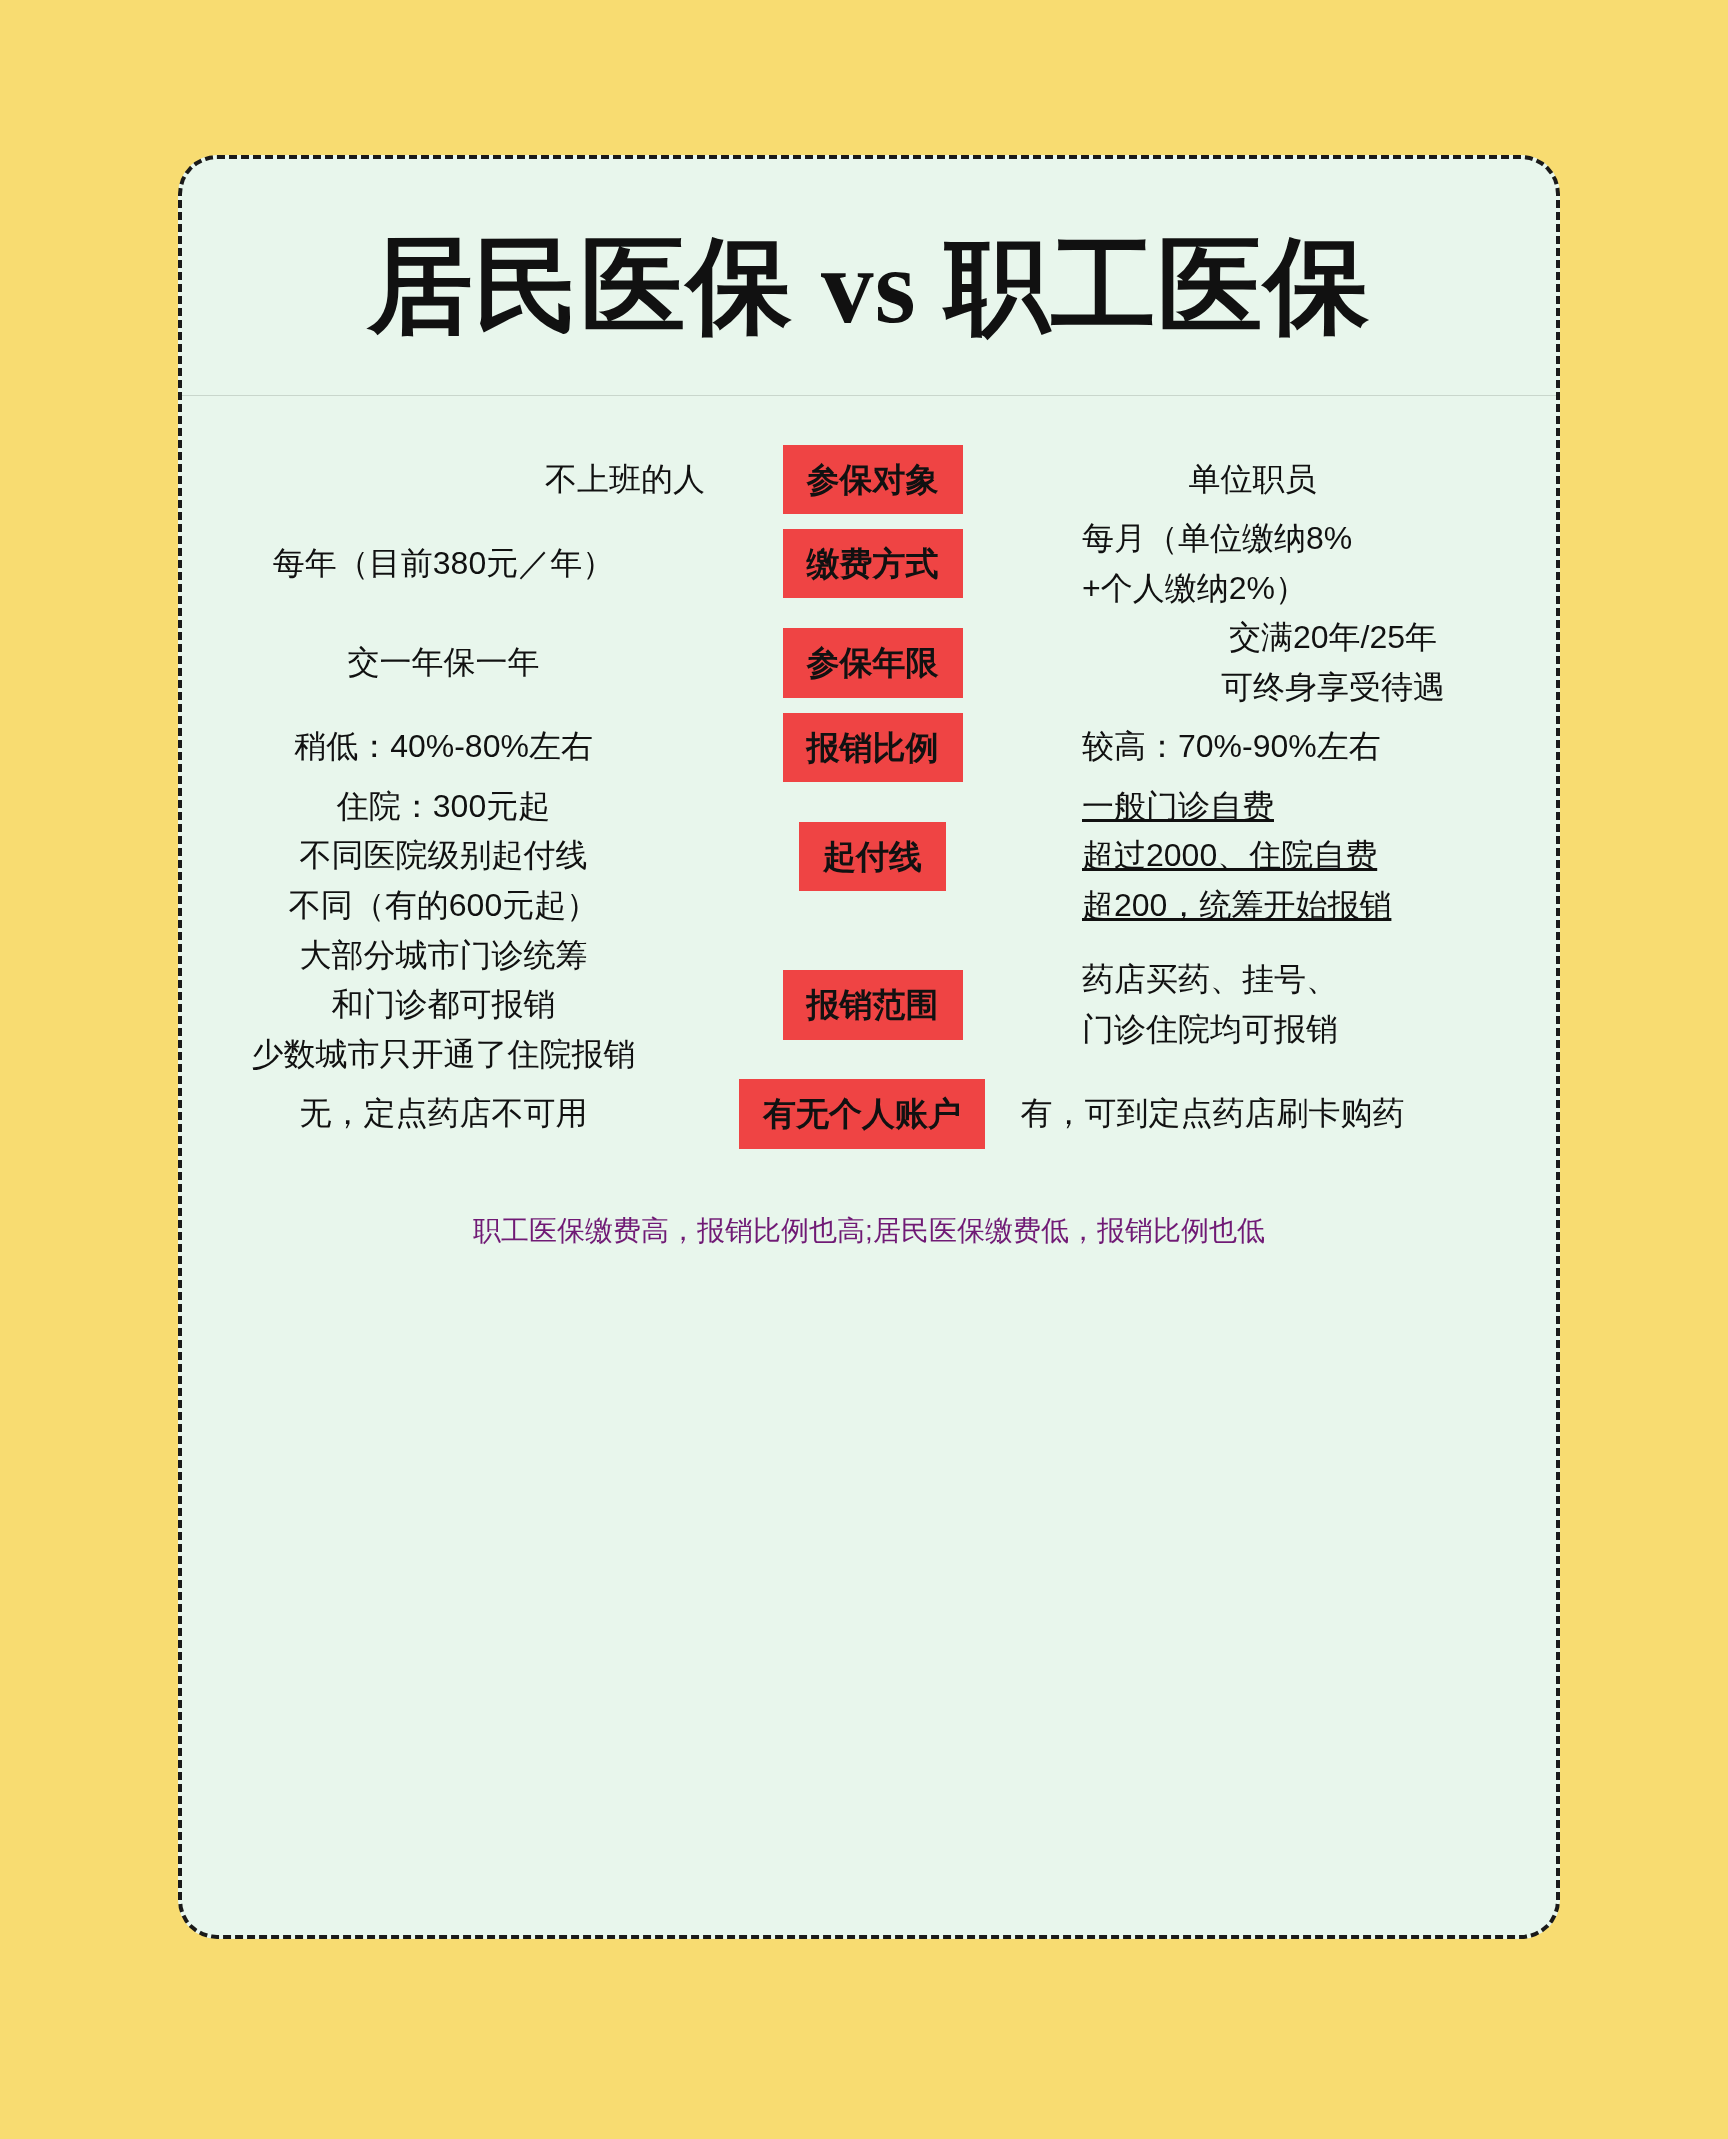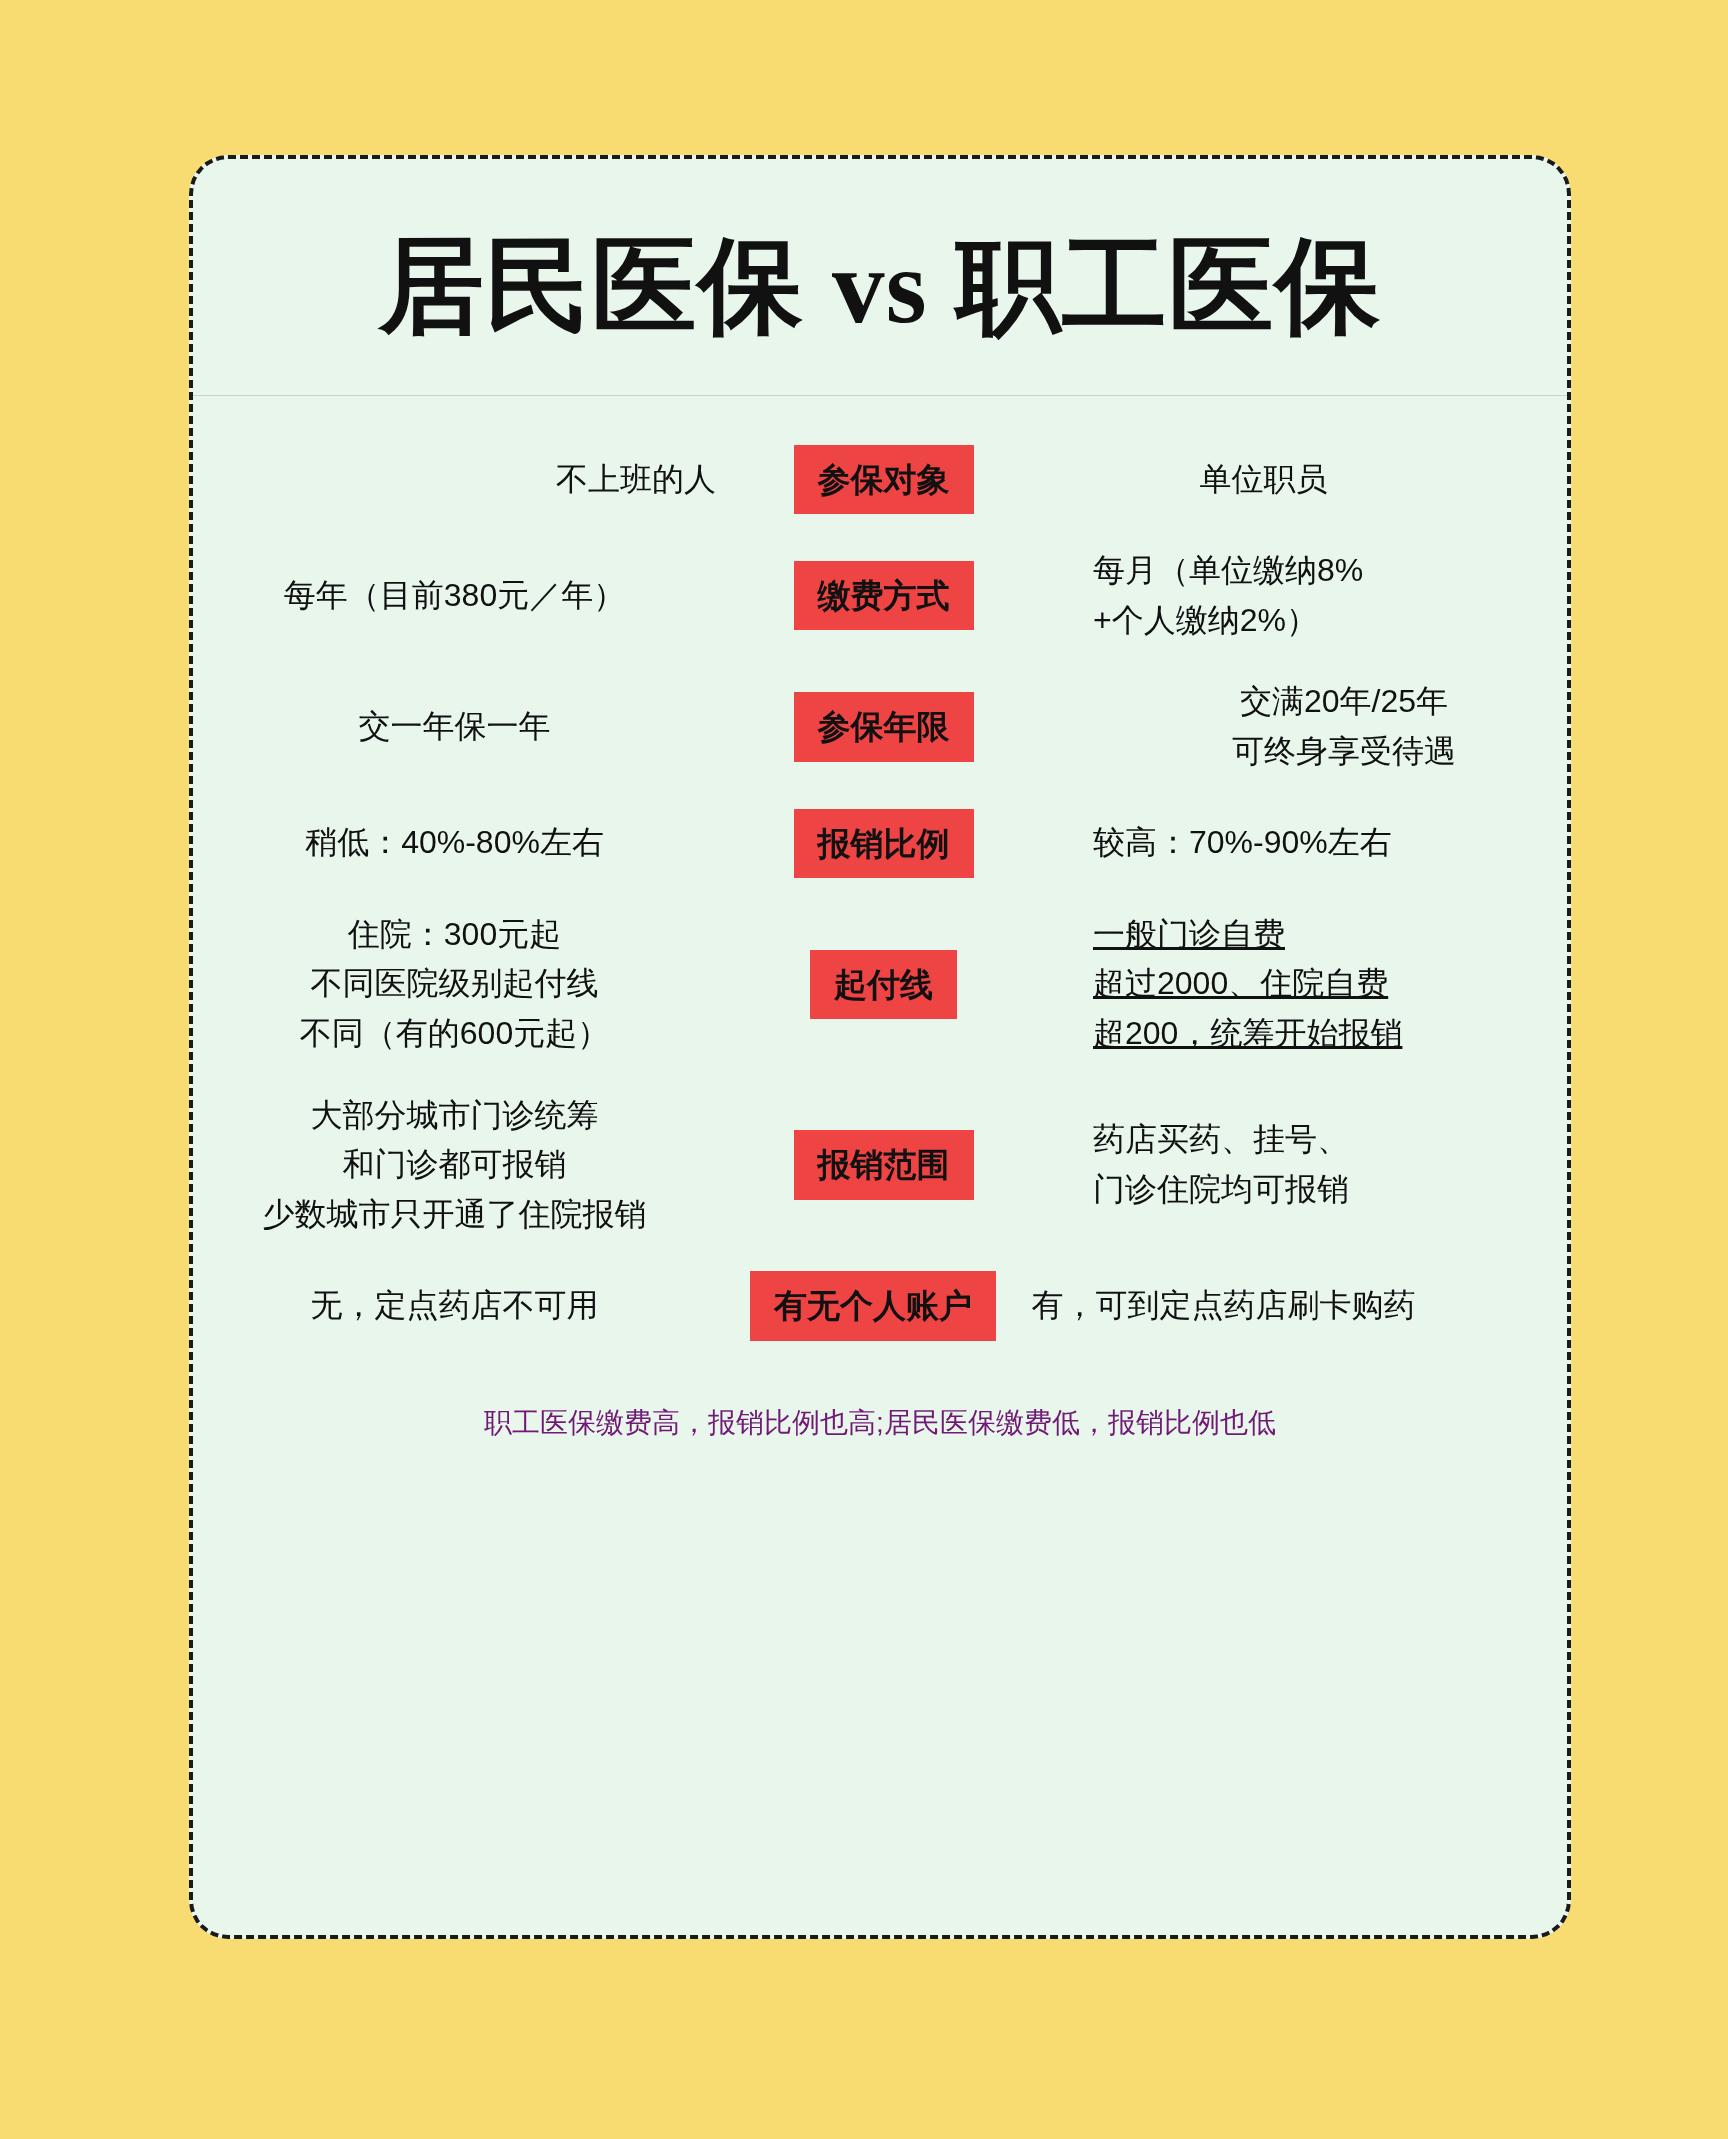--- a/index.html
+++ b/index.html
@@ -8,21 +8,21 @@
   }
   body {
     width: 1728px;
     height: 2140px;
     background: #f8dc71;
     font-family: "Liberation Sans", "DejaVu Sans", sans-serif;
     -webkit-font-smoothing: antialiased;
   }
   .poster {
     position: absolute;
-    left: 189px;
+    left: 178px;
     top: 155px;
     width: 1382px;
     height: 1784px;
     background: #e8f6ec;
     border: 4.9px dashed #1a1a1a;
     border-radius: 39px;
     box-sizing: border-box;
     overflow: hidden;
   }
   .title-area {
@@ -85,21 +85,21 @@
     white-space: nowrap;
     text-align: center;
   }
   .footer {
     text-align: center;
     font-size: 28px;
     color: #701a75;
     padding-top: 63px;
   }
   
-  .row + .row { margin-top: 32px; }
+  .row + .row { }
   .r1 .cell.right, .r1 .cell.left { text-align: right; }
   .r1 .cell.right { text-align: center; padding-left: 0; padding-right: 84px; }
   .r2 .cell.right { padding-left: 49px; }
   .r3 .cell.right { padding-left: 77px; text-align: center; }
   .r4 .cell.right { padding-left: 49px; }
   .r5 .cell.right { padding-left: 49px; text-decoration: underline; }
   .r6 .cell.right { padding-left: 49px; }
   .r7 .cell.right { padding-left: 8.4px; }
   .r7 .label-wrap { flex: 0 0 300px; }
 </style>

